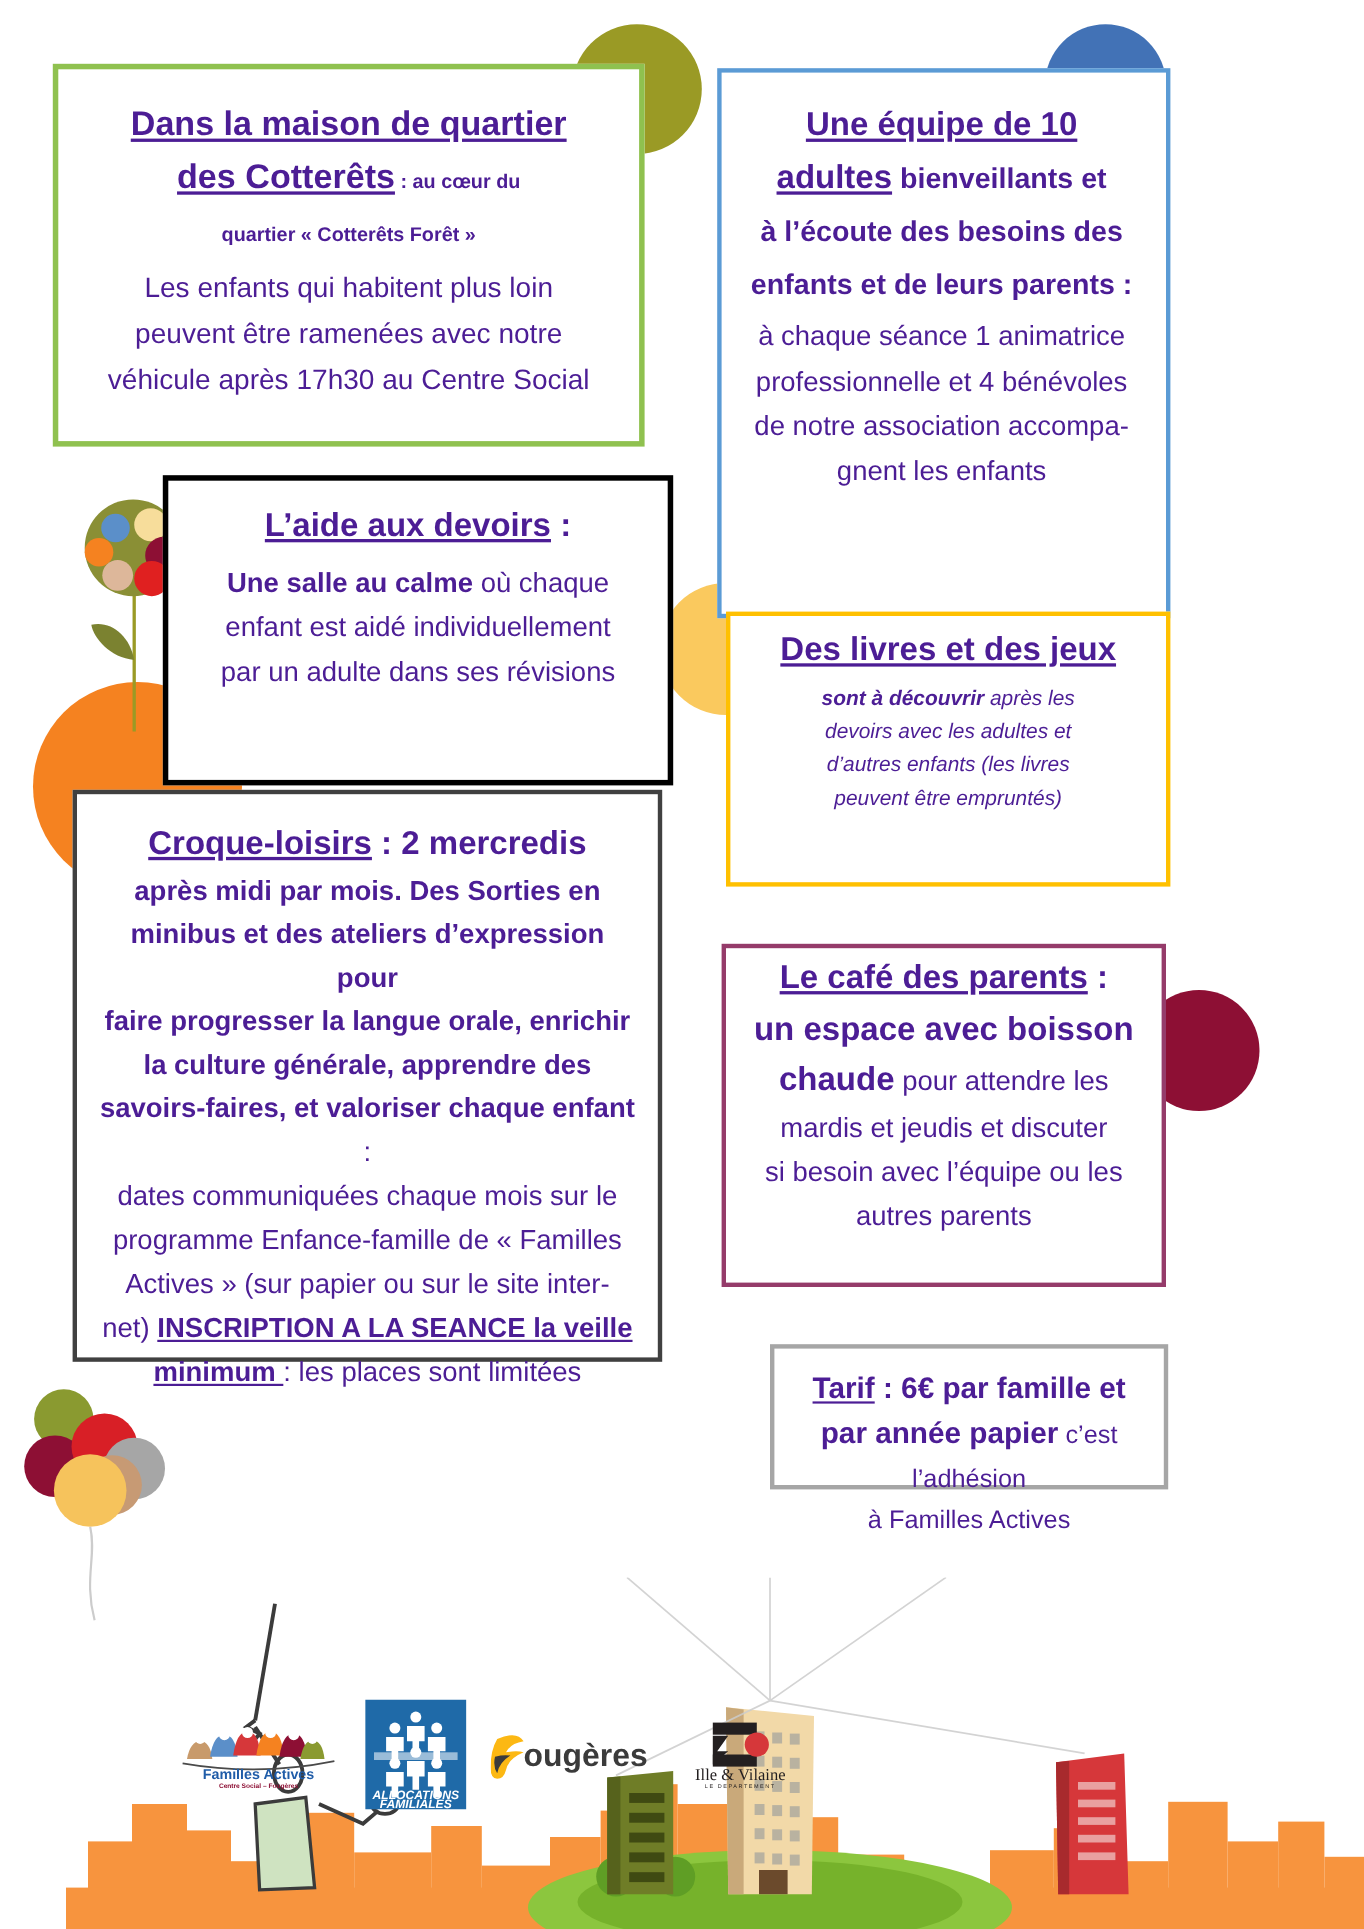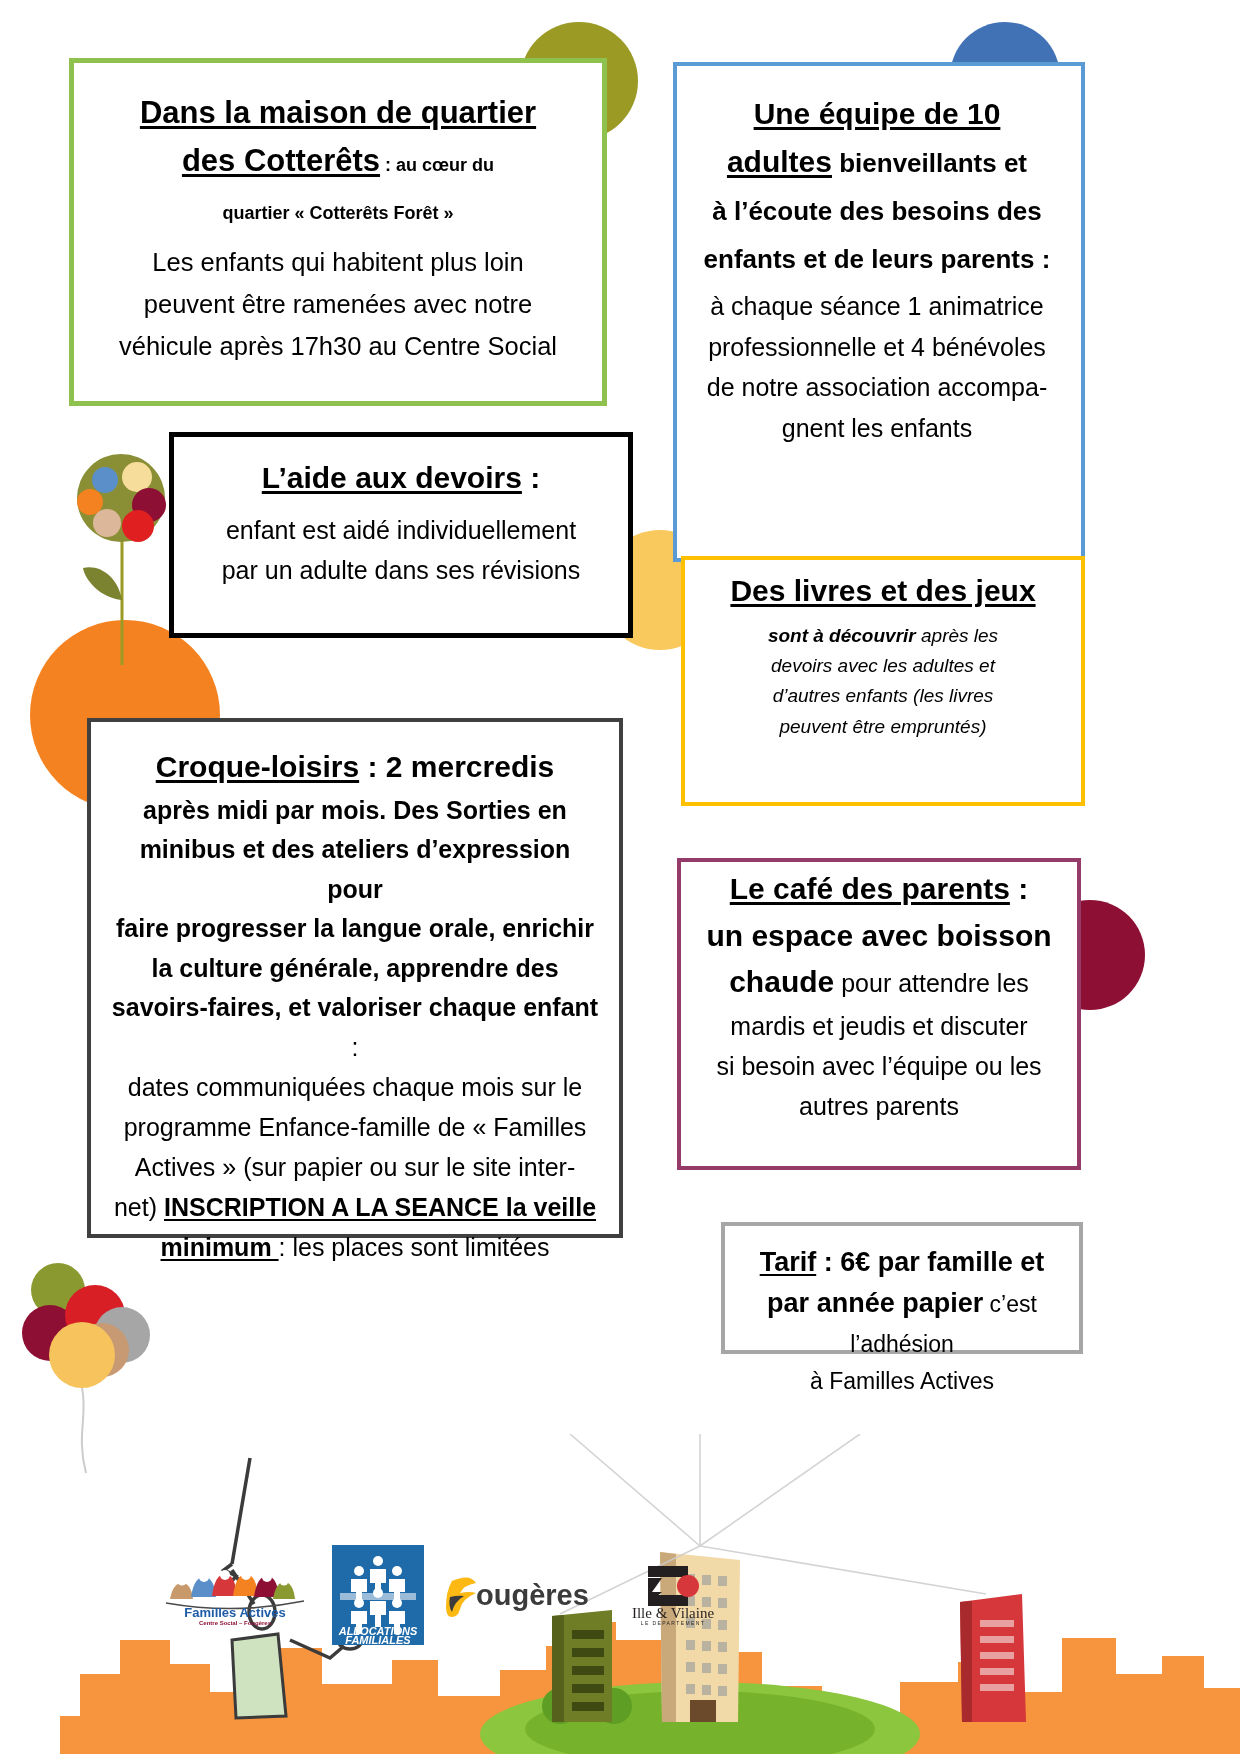--- a/index.html
+++ b/index.html
@@ -56,23 +56,22 @@
   .logo-fougeres{ width: 150px; }
   .logo-iv      { width: 110px; }
 
   
   .card {
     position: absolute;
     background: #ffffff;
     z-index: 4;
     box-sizing: border-box;
     text-align: center;
-    color: #000000;
+    color: #4c1d95;
     line-height: 1.42;
-    margin-left: 21px;
   }
   .card p { margin: 0; }
   .u  { text-decoration: underline; text-underline-offset: 3px; }
   .b  { font-weight: bold; }
 
   
   #card-maison {
     left: 48px;  top: 58px;  width: 538px;  height: 348px;
     border: 5px solid #8fc14f;
     padding: 26px 22px 0 22px;
@@ -86,21 +85,21 @@
     left: 652px; top: 62px; width: 412px; height: 500px;
     border: 4px solid #5b9bd5;
     padding: 24px 20px 0 16px;
     font-size: 25px;
   }
   #card-equipe .head { font-size: 30px; font-weight: bold; line-height: 1.6; }
   #card-equipe .head .mid { font-size: 26px; }
   #card-equipe .body { font-size: 25px; line-height: 1.62; padding-top: 4px; }
 
   #card-aide {
-    left: 148px; top: 432px; width: 464px; height: 206px;
+    left: 148px; top: 432px; width: 464px; height: 282px;
     border: 5px solid #000000;
     padding: 20px 16px 0 16px;
     font-size: 25px;
   }
   #card-aide .head { font-size: 30px; font-weight: bold; }
   #card-aide .body { font-size: 25px; line-height: 1.62; padding-top: 10px; }
 
   #card-croque {
     left: 66px; top: 718px; width: 536px; height: 520px;
     border: 4px solid #404040;
@@ -360,20 +359,23 @@
       <p>de notre association accompa-</p>
       <p>gnent les enfants</p>
     </div>
   </div>
 
   <div class="card" id="card-aide">
     <p class="head">
       <span class="u">L’aide aux devoirs</span><span> :</span>
     </p>
     <div class="body">
+      <p>
+        <span class="b">Une salle au calme</span><span> où chaque</span>
+      </p>
       <p>enfant est aidé individuellement</p>
       <p>par un adulte dans ses révisions</p>
     </div>
   </div>
 
   <div class="card" id="card-croque">
     <p class="head">
       <span class="u">Croque-loisirs</span><span> : 2 mercredis</span>
     </p>
     <p class="sub">

